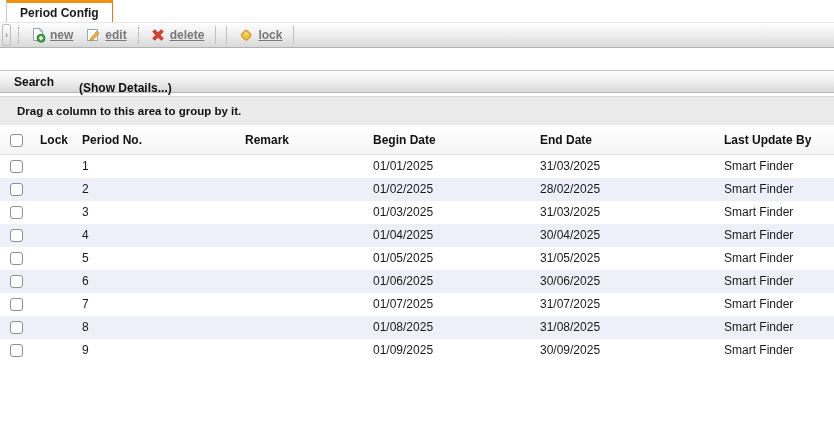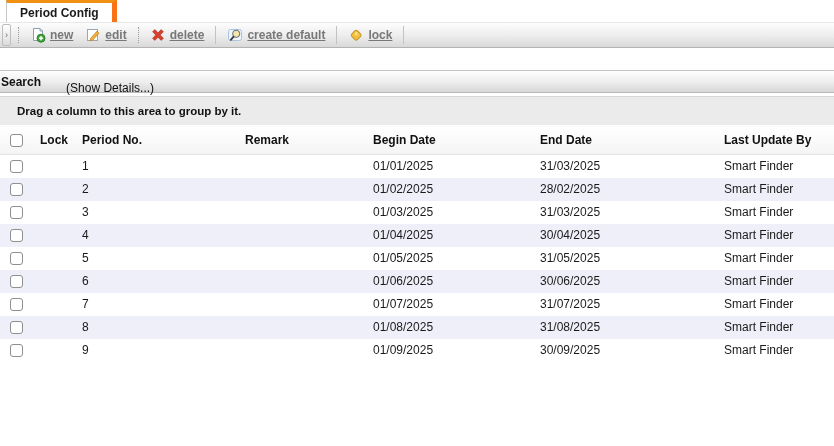--- a/index.html
+++ b/index.html
@@ -3,42 +3,42 @@
 <meta charset="utf-8">
 <style>
   * { box-sizing: border-box; margin: 0; padding: 0; }
   html, body { background: #ffffff; }
   body { font-family: "Liberation Sans", sans-serif; }
   .page { position: relative; width: 834px; height: 446px; background: #fff; overflow: hidden; }
 
   
   .tabstrip { height: 22px; display: flex; align-items: flex-end; padding-left: 6px; background: #fff; }
   .tab { height: 22px; display: flex; align-items: center; padding: 0 13px;
-         border-top: 3px solid #F29111; border-left: 1px solid #c9c9c9; border-right: 5px solid #f97316;
+         border-top: 3px solid #F29111; border-left: 1px solid #c9c9c9; border-right: 1px solid #f97316;
          background: #fff; font-size: 12px; font-weight: bold; color: #1a1a1a; cursor: default; }
 
   
   .toolbar { height: 26px; display: flex; align-items: center; gap: 4px; padding: 0 2px;
              background: linear-gradient(#fdfdfd, #ececec 55%, #d9d9d9);
              border-top: 1px solid #e7e7e7; border-bottom: 1px solid #b3b3b3; }
   .expander { width: 9px; height: 22px; border: 1px solid #bdbdbd; border-radius: 2px;
               background: linear-gradient(#fff, #dcdcdc); color: #6d6d6d; font-size: 9px;
               display: flex; align-items: center; justify-content: center; cursor: pointer; }
   .sep-dot { height: 16px; border-left: 1px dotted #9a9a9a; margin: 0 3px; }
   .sep-solid { height: 18px; border-left: 1px solid #c2c2c2; margin: 0 3px; }
   .tb-btn { display: flex; align-items: center; gap: 4px; padding: 2px 4px; cursor: pointer; }
   .tb-btn .lbl { font-size: 12px; font-weight: bold; color: #787878; text-decoration: underline; }
   .tb-btn svg { display: block; }
 
   
-  .searchbar { margin-top: 22px; height: 23px; display: flex; align-items: center; padding-left: 1px;
+  .searchbar { margin-top: 22px; height: 23px; display: flex; align-items: center; padding-left: 14px;
                background: linear-gradient(#ffffff, #ececec 55%, #d7d7d7);
                border-top: 1px solid #c4c4c4; border-bottom: 1px solid #b7b7b7; }
   .searchbar .s-label { font-size: 12px; font-weight: bold; color: #111; }
-  .searchbar .s-details { font-size: 12px; font-weight: normal; color: #111; margin-left: 25px; cursor: pointer; margin-top: 12px; }
+  .searchbar .s-details { font-size: 12px; font-weight: bold; color: #111; margin-left: 25px; cursor: pointer; margin-top: 12px; }
 
   
   .groupbar { margin-top: 3px; height: 29px; line-height: 29px; padding-left: 17px;
               background: #ebebeb; border-top: 1px solid #d7d7d7;
               font-size: 11.5px; font-weight: bold; color: #111; }
 
   
   table.grid { width: 834px; border-collapse: collapse; table-layout: fixed; }
   .grid th { height: 29px; text-align: left; font-size: 12px; font-weight: bold; color: #111;
              background: linear-gradient(#ffffff, #f4f4f4); border-top: 1px solid #fff;
@@ -93,30 +93,20 @@
       <span>
         <svg width="16" height="16" viewBox="0 0 16 16">
           <path d="M2.6 4.8 L4.8 2.6 L8 5.8 L11.2 2.6 L13.4 4.8 L10.2 8 L13.4 11.2 L11.2 13.4 L8 10.2 L4.8 13.4 L2.6 11.2 L5.8 8 z" fill="#d8402e" stroke="#a82a1e" stroke-width="0.6"></path>
         </svg>
       </span>
       <span class="lbl">delete</span>
     </div>
 
     <div class="sep-solid"></div>
 
-    <div class="tb-btn">
-      <span>
-        <svg width="16" height="16" viewBox="0 0 16 16">
-          <rect x="1.5" y="2.5" width="13" height="11" rx="2" fill="#eef4fb" stroke="#aac4e0"></rect>
-          <circle cx="9.2" cy="6.8" r="3.6" fill="#f6e6a8" stroke="#5c6c80"></circle>
-          <line x1="6.6" y1="9.6" x2="3.8" y2="12.8" stroke="#3c3c3c" stroke-width="1.8" stroke-linecap="round"></line>
-        </svg>
-      </span>
-      <span class="lbl">create default</span>
-    </div>
 
     <div class="sep-solid"></div>
 
     <div class="tb-btn">
       <span>
         <svg width="16" height="16" viewBox="0 0 16 16">
           <rect x="4.2" y="4.2" width="8" height="8" rx="2" transform="rotate(45 8.2 8.2)" fill="#f2c23e" stroke="#c9922a"></rect>
           <rect x="5.6" y="5.6" width="3" height="3" rx="1" transform="rotate(45 8.2 8.2)" fill="#f9dd8a" stroke="none"></rect>
         </svg>
       </span>

